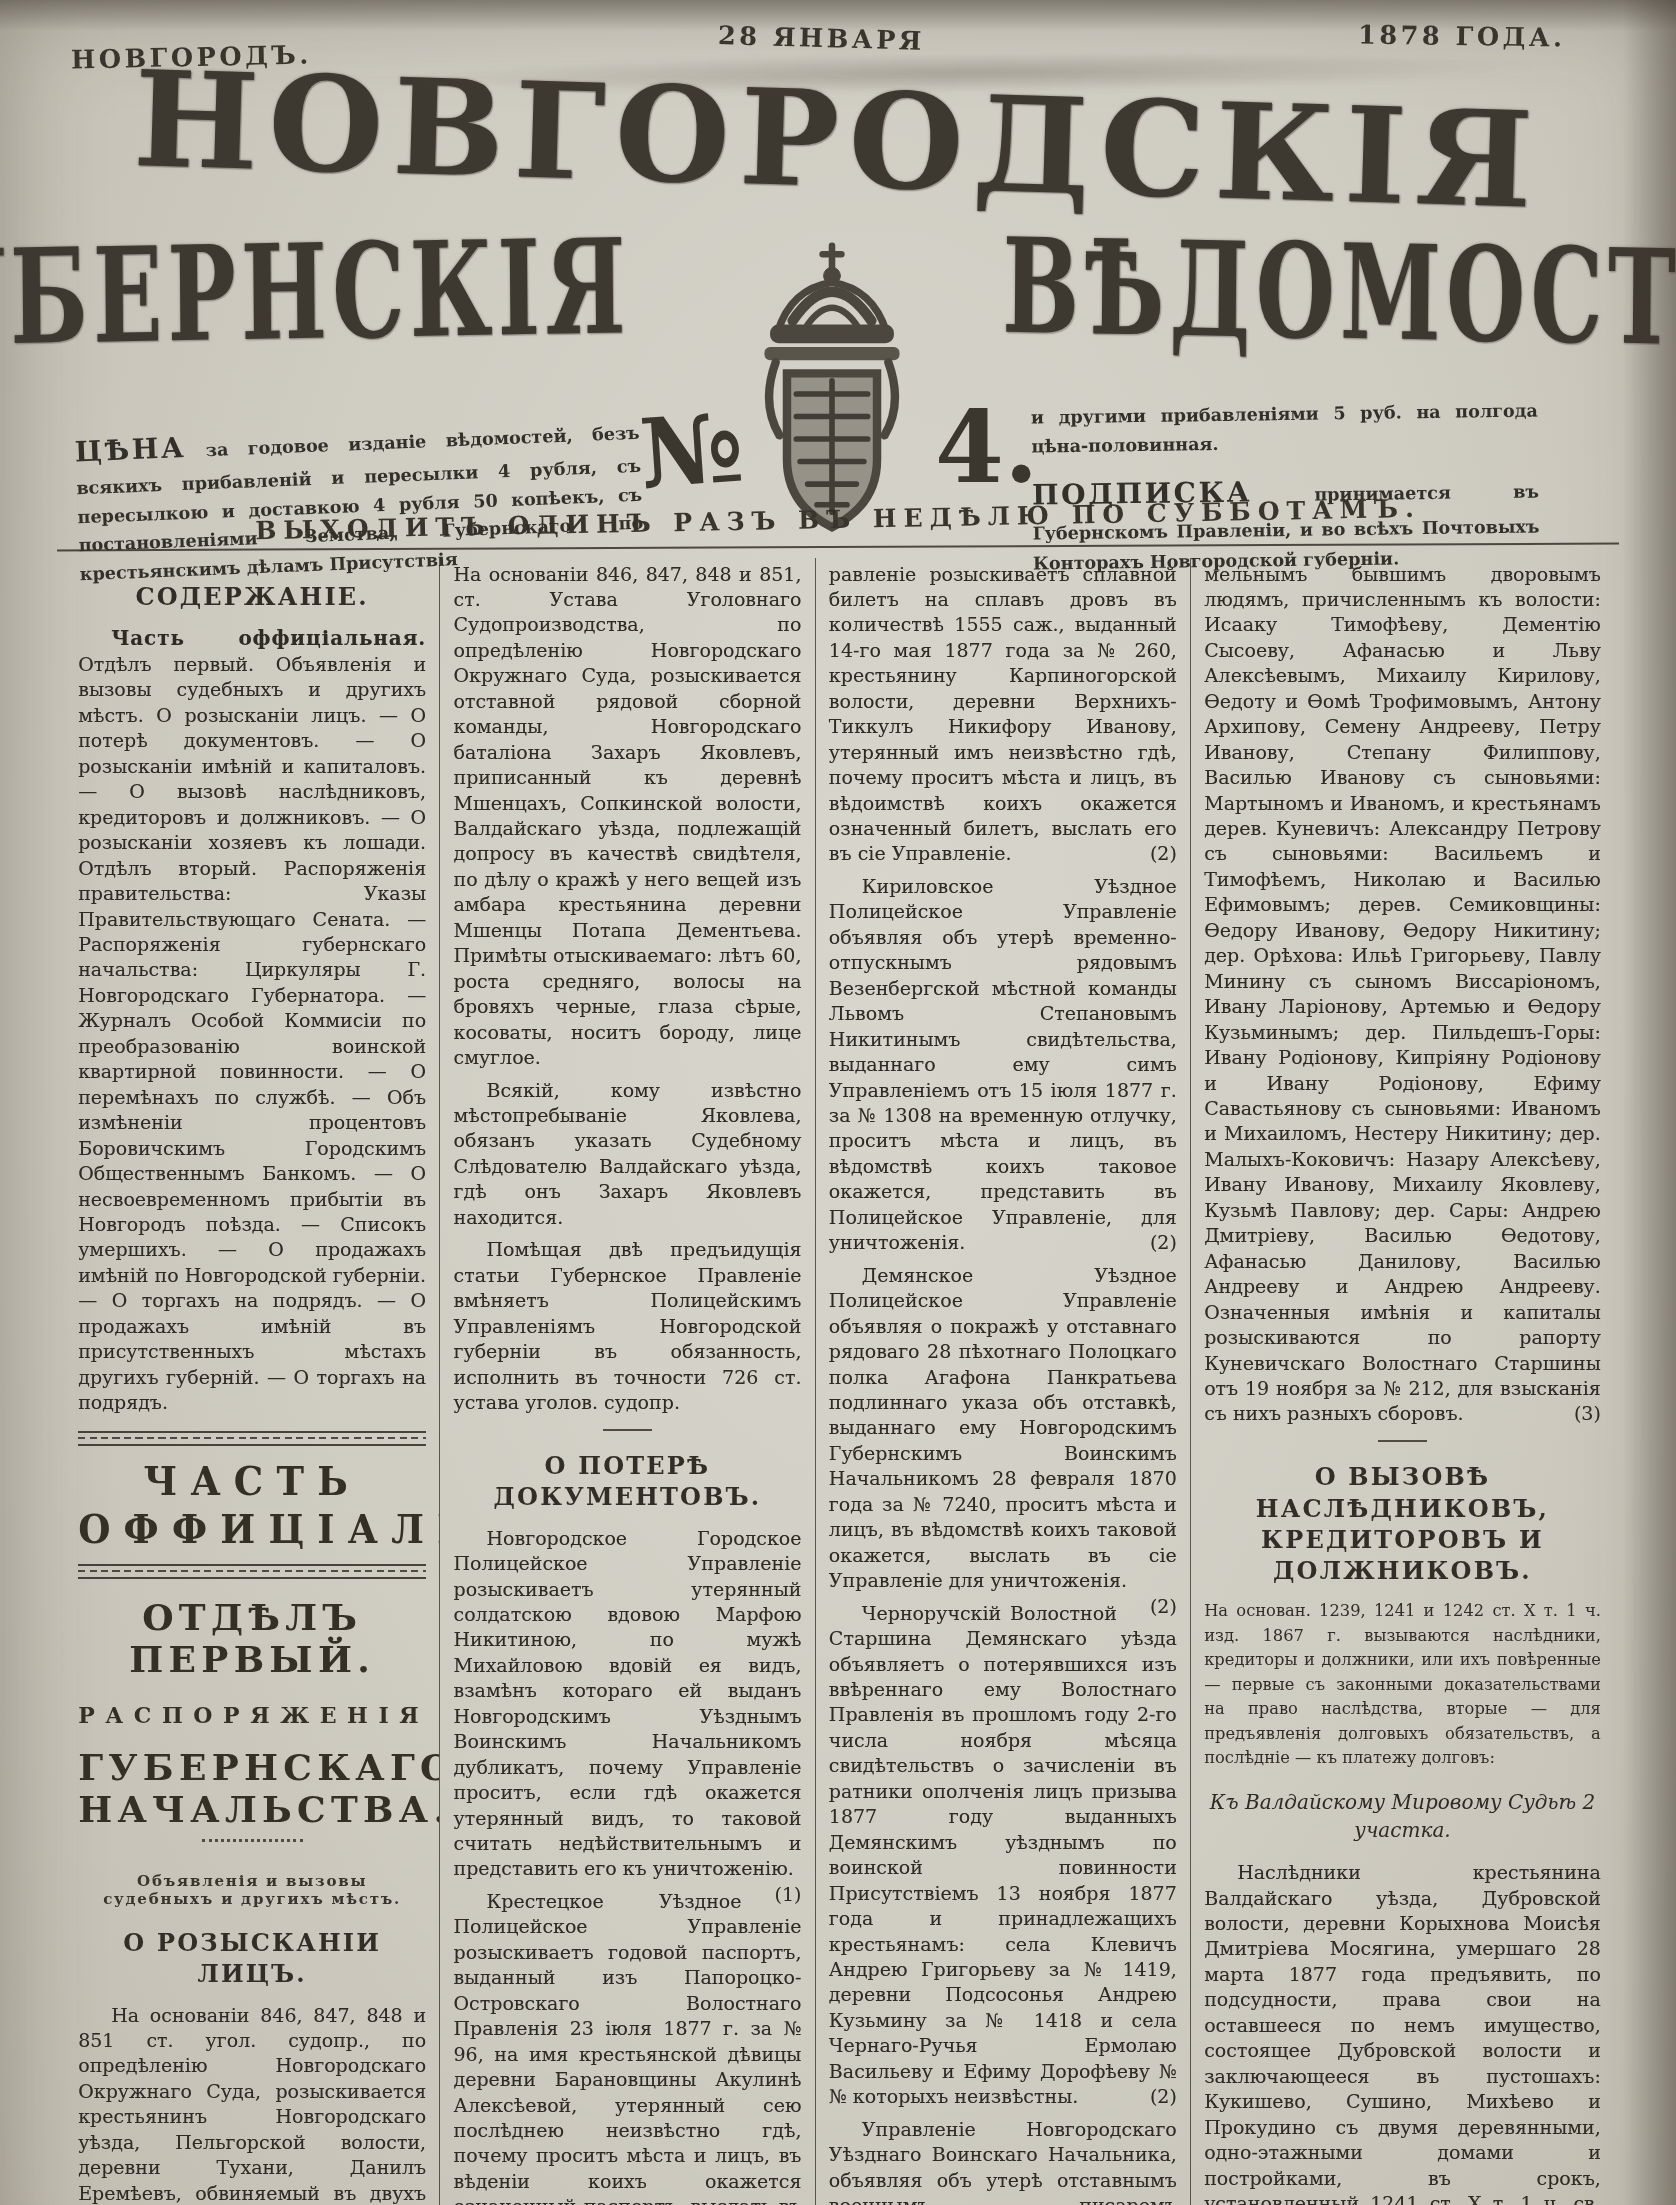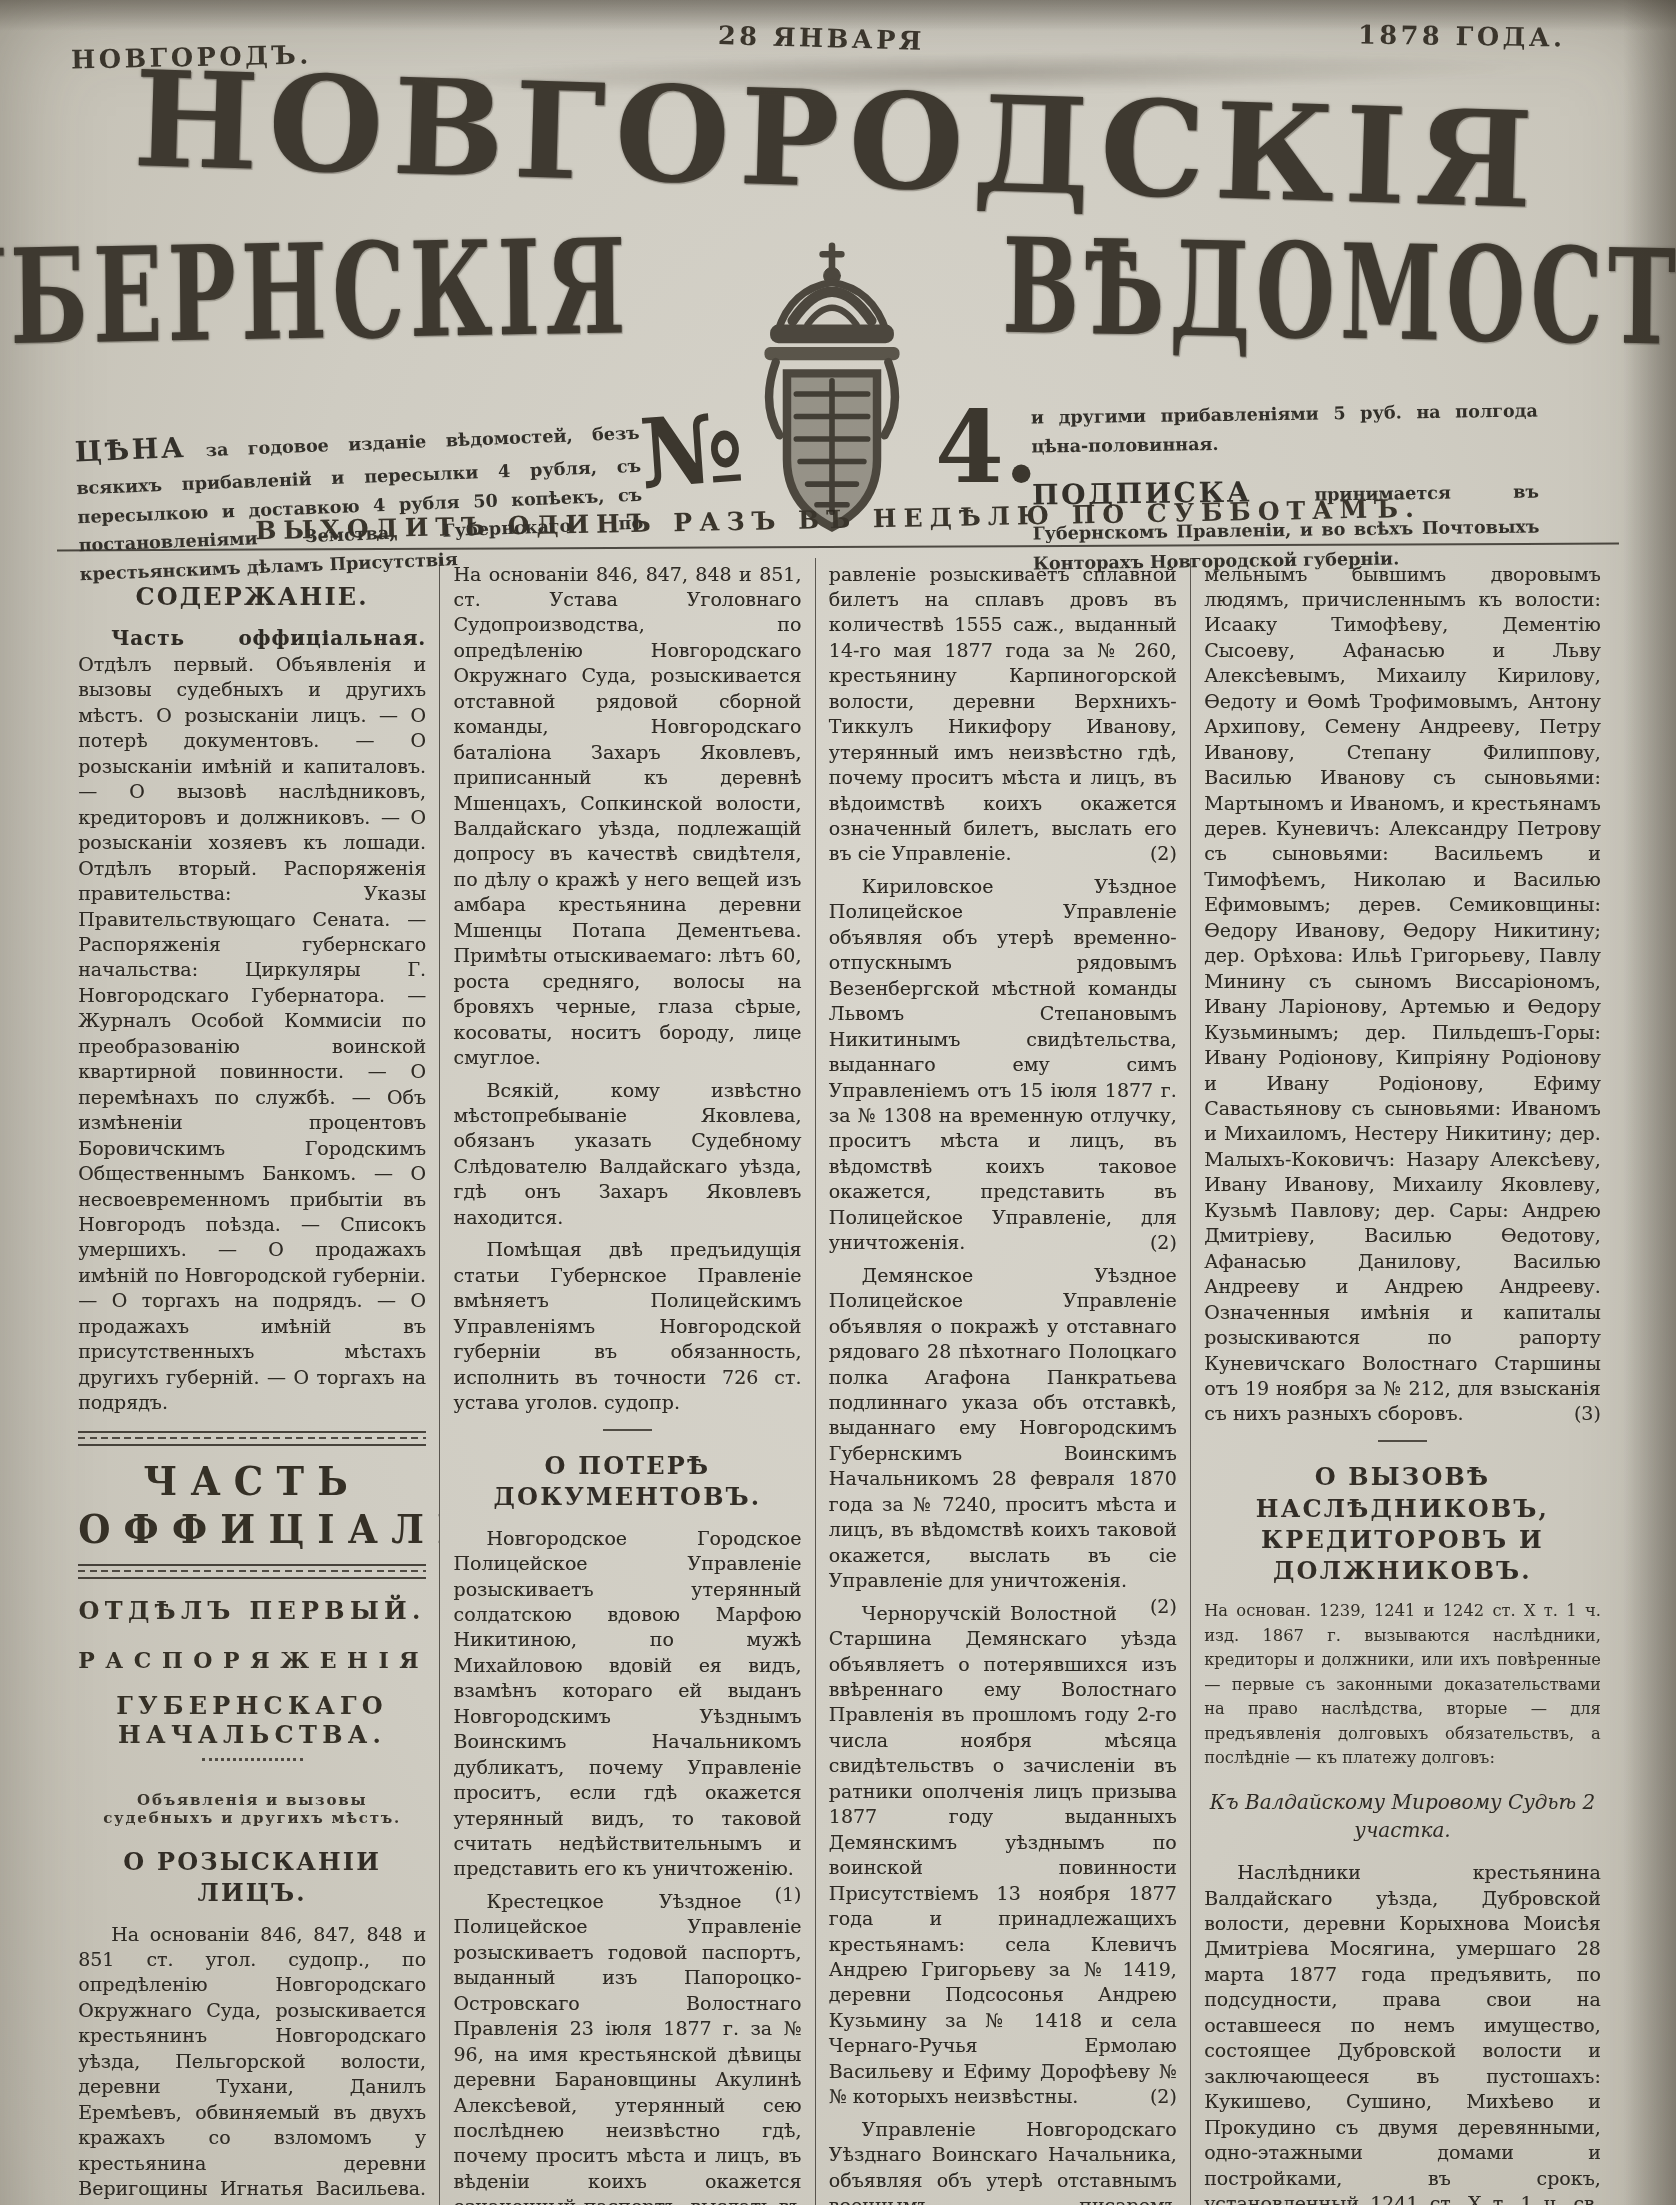--- a/index.html
+++ b/index.html
@@ -113,21 +113,21 @@
   .ref{float:right;}
   .h-section{
     font-size:24px;font-weight:700;text-align:center;letter-spacing:2.2px;
     line-height:1.3;margin:19.4px 0 13.2px !important;color:#322d26;
   }
   .h-big{
     font-size:37px;font-weight:700;text-align:center;letter-spacing:13.2px;
     margin:15px 0 !important;color:#353026;transform:scaleY(1.08);
   }
   .h-med{
-    font-size:24px;font-weight:700;text-align:center;letter-spacing:5.3px;
+    font-size:36px;font-weight:700;text-align:center;letter-spacing:5.3px;
     margin:17.6px 0 8px !important;color:#353026;
   }
   .h-med-sm{
     font-size:22px;font-weight:700;text-align:left;letter-spacing:10.6px;
     margin:22px 0 15px !important;color:#353026;
   }
   .h-underline{position:relative;padding-bottom:10.6px;}
   .h-underline::after{
     content:"";display:block;width:101px;margin:8.8px auto 0;
     border-top:3.1px dotted rgba(50,45,38,.8);

